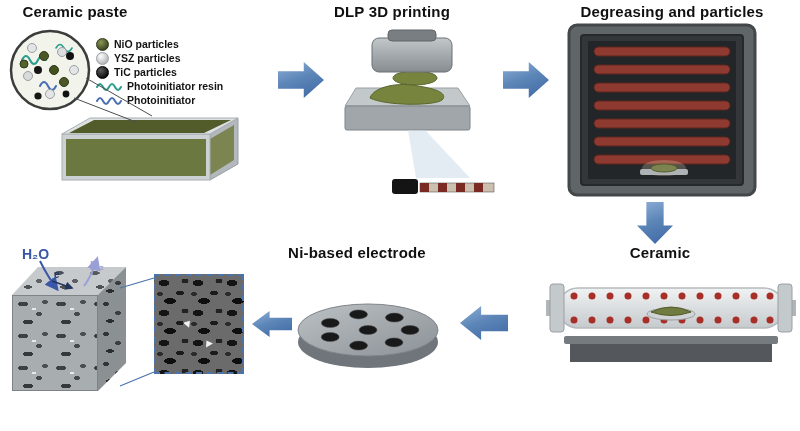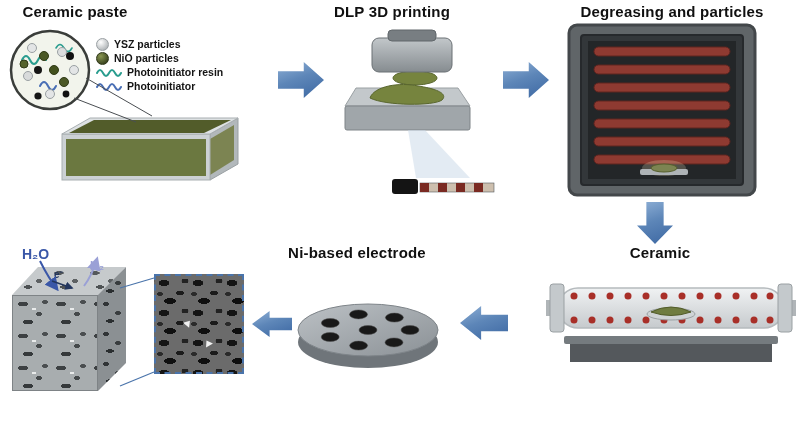--- a/index.html
+++ b/index.html
@@ -114,26 +114,30 @@
     <g>
       <circle cx="30" cy="42" r="4" fill="#161616"></circle>
       <circle cx="62" cy="28" r="4" fill="#111111"></circle>
       <circle cx="30" cy="68" r="3.6" fill="#161616"></circle>
       <circle cx="58" cy="66" r="3.4" fill="#111111"></circle>
     </g>
   </svg>
 
   <div class="legend" style="left:96px;top:37px">
     <div class="legend-row">
+      <span class="sphere nio"></span>
+      <span class="legend-label">NiO particles</span>
+    </div>
+    <div class="legend-row">
       <span class="sphere ysz"></span>
       <span class="legend-label">YSZ particles</span>
     </div>
     <div class="legend-row">
-      <span class="sphere nio"></span>
-      <span class="legend-label">NiO particles</span>
+      <span class="sphere tic"></span>
+      <span class="legend-label">TiC particles</span>
     </div>
     <div class="legend-row">
       <svg width="26" height="10" viewBox="0 0 26 10">
         <path d="M1,6 Q4,0 7,6 T13,6 T19,6 T25,6" fill="none" stroke="#2a9d8f" stroke-width="2" stroke-linecap="round"></path>
       </svg>
       <span class="legend-label">Photoinitiator resin</span>
     </div>
     <div class="legend-row">
       <svg width="26" height="10" viewBox="0 0 26 10">
         <path d="M1,6 Q4,0 7,6 T13,6 T19,6 T25,6" fill="none" stroke="#4a6fb5" stroke-width="2" stroke-linecap="round"></path>

